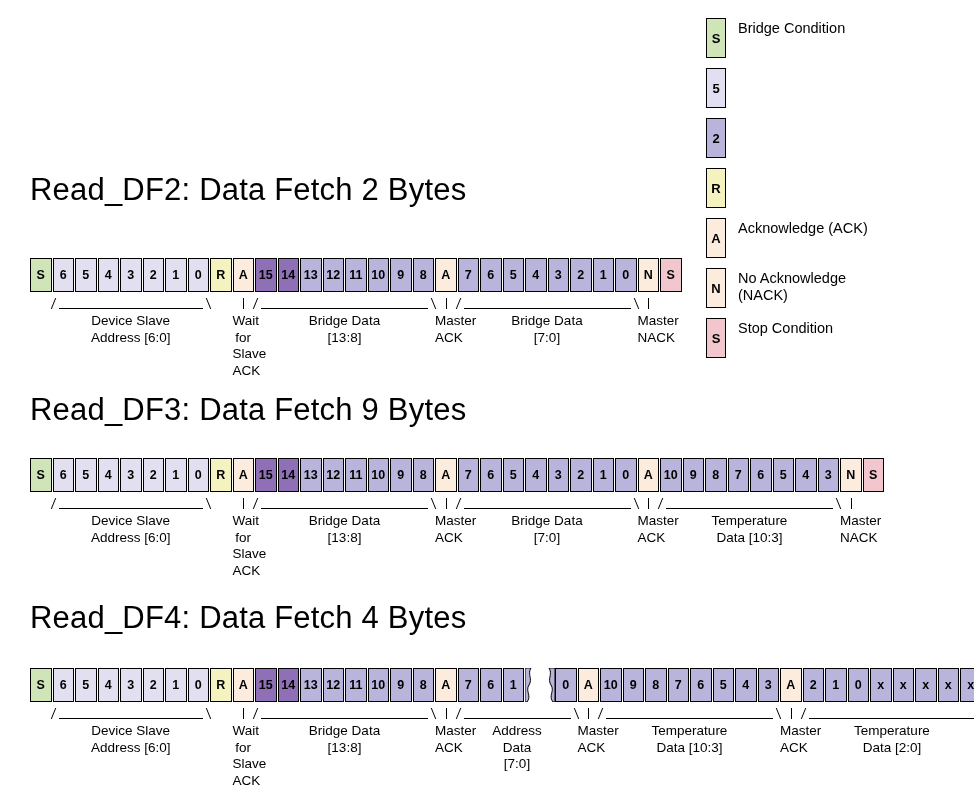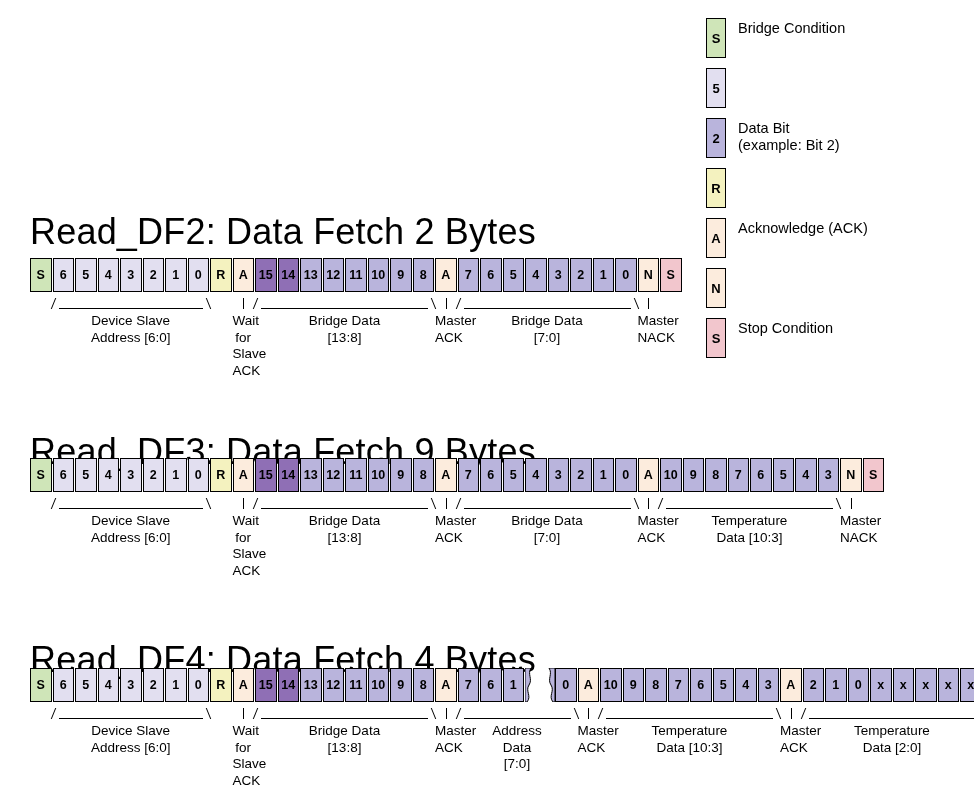--- a/index.html
+++ b/index.html
@@ -23,24 +23,23 @@
     font-size:13px;font-weight:bold;
     flex:0 0 auto;
     box-sizing:border-box;
   }
   .legend-text{margin-left:12px;font-size:14.5px;line-height:17px;padding-top:2px;}
   .legend-text .l2{display:block;}
 
   
   .title{
     position:absolute;
-    font-size:36px;
+    font-size:31px;
     letter-spacing:.2px;
     white-space:nowrap;
-    margin-top:39px;
   }
 
   
   .bitrow{position:absolute;display:flex;align-items:stretch;}
   .cell{
     border:1px solid #000;
     box-sizing:border-box;
     display:flex;align-items:center;justify-content:center;
     font-size:12.5px;font-weight:bold;
     height:34px;
@@ -78,31 +77,31 @@
   <div class="legend" id="legend">
       <div class="legend-row">
         <div class="legend-swatch" style="background: rgb(207, 229, 184);">S</div>
         <div class="legend-text"><span>Bridge Condition</span></div>
       </div>
       <div class="legend-row">
         <div class="legend-swatch" style="background: rgb(226, 223, 240);">5</div>
       </div>
       <div class="legend-row">
         <div class="legend-swatch" style="background: rgb(185, 180, 220);">2</div>
-        <div class="legend-text"><span>Data Bit</span><span class="l2">(example: Bit 2)</span></div>
       </div>
       <div class="legend-row">
         <div class="legend-swatch" style="background: rgb(244, 242, 191);">R</div>
       </div>
       <div class="legend-row">
         <div class="legend-swatch" style="background: rgb(252, 236, 221);">A</div>
         <div class="legend-text"><span>Acknowledge (ACK)</span></div>
       </div>
       <div class="legend-row">
         <div class="legend-swatch" style="background: rgb(252, 236, 221);">N</div>
+        <div class="legend-text"><span>No Acknowledge</span><span class="l2">(NACK)</span></div>
       </div>
       <div class="legend-row">
         <div class="legend-swatch" style="background: rgb(242, 198, 205);">S</div>
         <div class="legend-text"><span>Stop Condition</span></div>
       </div>
     </div>
 
   <div id="diagrams">
       <div class="title" style="left: 30px; top: 172px;">Read_DF2: Data Fetch 2 Bytes</div>
       <div class="bitrow" style="left: 30px; top: 258px;">

